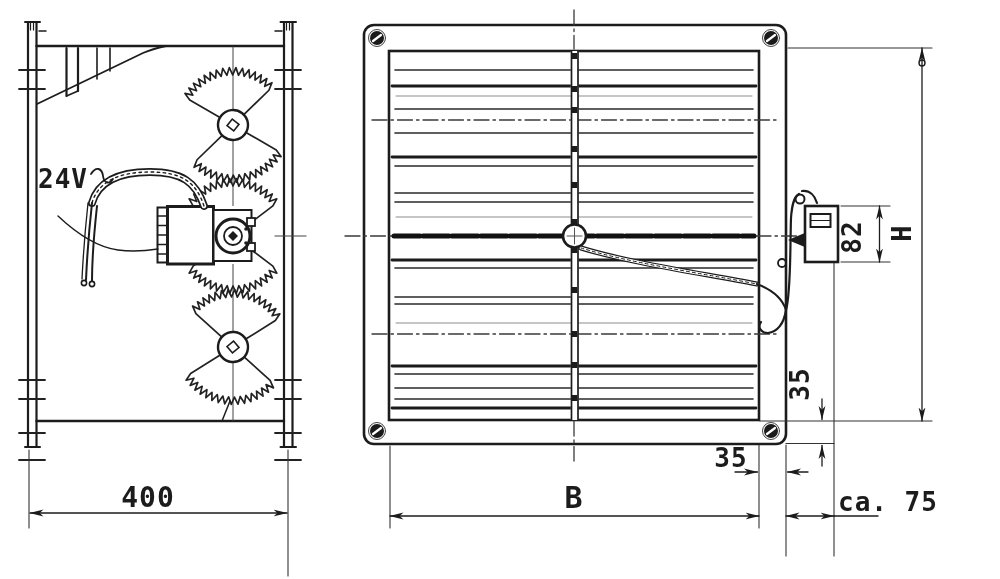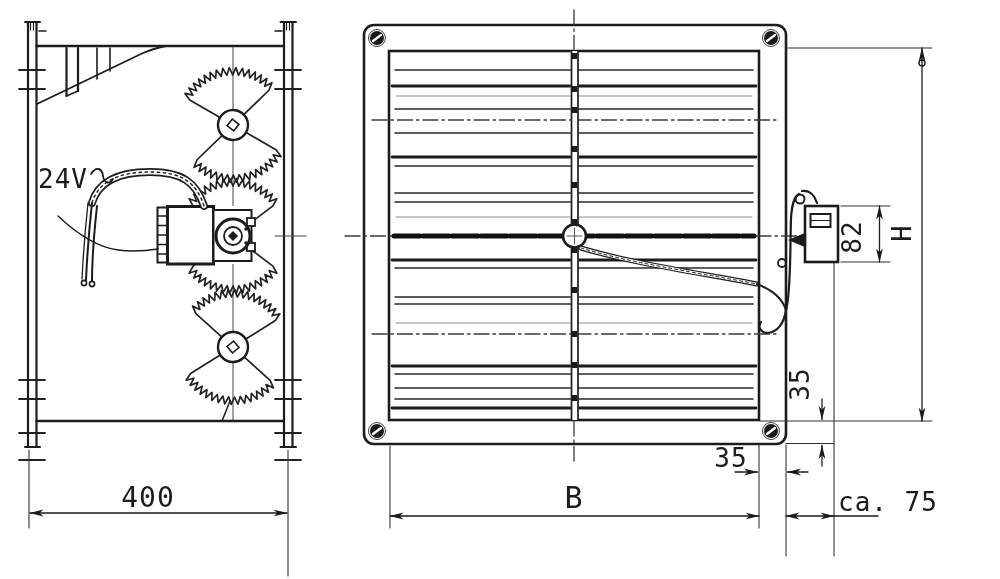--- a/index.html
+++ b/index.html
@@ -1,17 +1,17 @@
 <!DOCTYPE html>
 <html><head>
 <meta charset="utf-8">
 <style>
   html,body{margin:0;padding:0;background:#ffffff;}
   .stage{position:relative;width:1000px;height:579px;background:#ffffff;overflow:hidden;
-         font-family:"DejaVu Sans Mono", monospace;}
+         font-family:"DejaVu Sans Mono", monospace;font-weight:bold;}
   svg{display:block}
   text.dim{font-family:"DejaVu Sans Mono", monospace;fill:#1c1c1c;letter-spacing:1px;}
 </style>
 </head>
 <body>
 
 <div class="stage">
 <svg width="1000" height="579" viewBox="0 0 1000 579">
   <defs>
     <marker id="arr" markerWidth="15" markerHeight="8" refX="13.5" refY="4" orient="auto-start-reverse" markerUnits="userSpaceOnUse">

